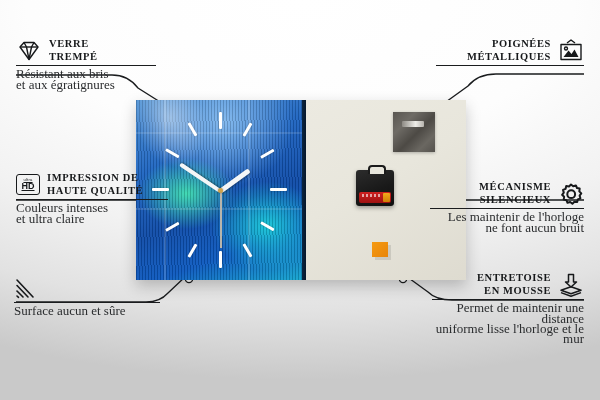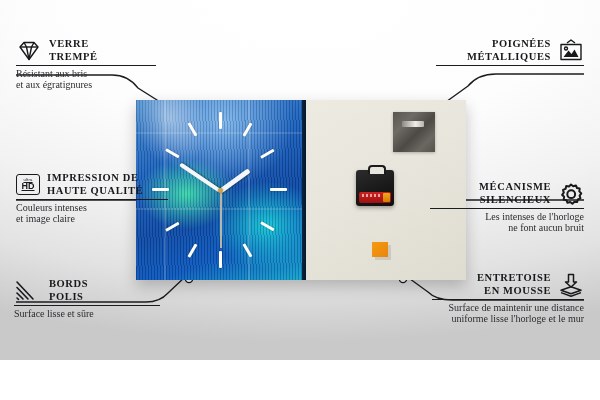--- a/index.html
+++ b/index.html
@@ -2,21 +2,21 @@
 <html><head>
 <meta charset="utf-8">
 <style>
   html,body{margin:0;padding:0;}
   body{
     width:600px;height:400px;overflow:hidden;
     font-family:"Liberation Serif", serif;
     background:#ffffff;
   }
   #stage{
-    position:relative;width:600px;height:360px;
+    position:relative;width:600px;height:400px;
     background:
       radial-gradient(120% 95% at 50% 0%, #ffffff 0%, #fdfdfd 38%, #f2f2f2 62%, #e2e2e2 82%, #c9c9c9 100%);
     overflow:hidden;
   }
   
   .product{
     position:absolute;left:136px;top:100px;width:330px;height:180px;
     box-shadow:0 6px 14px rgba(0,0,0,.22);
   }
   .face{
@@ -96,21 +96,21 @@
        box-shadow:0 0 2px rgba(0,0,0,.4);}
   
   .callout{position:absolute;}
   .co-head{display:flex;align-items:center;gap:7px;}
   .co-title{
     font-weight:bold;letter-spacing:.6px;color:#16181a;
     font-size:10.5px;line-height:12.5px;text-transform:uppercase;
   }
   .rule{height:1.4px;background:#1a1c1e;margin:2px 0 3px;}
   .co-desc{
-    font-size:10px;line-height:10.2px;color:#2a2c2e;
+    font-size:13px;line-height:10.2px;color:#2a2c2e;
   }
   .left .co-head{justify-content:flex-start;}
   .right .co-head{justify-content:flex-end;}
   .right .co-title{text-align:right;}
   .right .co-desc{text-align:right;}
   .icon{flex:0 0 auto;display:block;}
   .hd-badge{
     width:22px;height:19px;border:1.4px solid #17191b;border-radius:3px;
     display:flex;flex-direction:column;align-items:center;justify-content:center;
     color:#17191b;line-height:1;text-decoration:underline;
@@ -211,42 +211,38 @@
         <span class="h">HD</span>
       </div>
       <div>
         <div class="co-title">IMPRESSION DE</div>
         <div class="co-title">HAUTE QUALITÉ</div>
       </div>
     </div>
     <div class="rule"></div>
     <div class="co-desc">
       <div>Couleurs intenses</div>
-      <div>et image claire</div>
+      <div>et ultra claire</div>
     </div>
   </div>
 
   <div class="callout left" style="left:14px;top:278px;width:146px;">
     <div class="co-head">
       <svg class="icon" width="28" height="22" viewBox="0 0 28 22">
         <g stroke="#17191b" stroke-width="1.6" stroke-linecap="round">
           <path d="M3,2 L19,19"></path>
             <path d="M3,7.5 L14,19"></path>
             <path d="M3,13 L9,19"></path>
             <path d="M3,18 L4.5,19.3"></path>
         </g>
       </svg>
-      <div>
-        <div class="co-title">BORDS</div>
-        <div class="co-title">POLIS</div>
-      </div>
-    </div>
-    <div class="rule"></div>
-    <div class="co-desc">
-      <div>Surface lisse et sûre</div>
+    </div>
+    <div class="rule"></div>
+    <div class="co-desc">
+      <div>Surface aucun et sûre</div>
     </div>
   </div>
 
   <div class="callout right" style="left:436px;top:38px;width:148px;">
     <div class="co-head">
       <div>
         <div class="co-title">POIGNÉES</div>
         <div class="co-title">MÉTALLIQUES</div>
       </div>
       <svg class="icon" width="26" height="23" viewBox="0 0 26 23">
@@ -272,39 +268,39 @@
           <path d="M13,2.5 L15.2,4.2 L17.9,3.4 L19,6 L21.7,6.6 L21.3,9.4 L23.3,11.4 L21.6,13.6
                    L22.4,16.3 L19.8,17.4 L19.2,20.1 L16.4,19.7 L14.4,21.7 L12.2,20
                    L9.5,20.8 L8.4,18.2 L5.7,17.6 L6.1,14.8 L4.1,12.8 L5.8,10.6
                    L5,7.9 L7.6,6.8 L8.2,4.1 L11,4.5 Z"></path>
           <circle cx="13.2" cy="12.2" r="3.9"></circle>
         </g>
       </svg>
     </div>
     <div class="rule"></div>
     <div class="co-desc">
-      <div>Les intenses de l'horloge</div>
+      <div>Les maintenir de l'horloge</div>
       <div>ne font aucun bruit</div>
     </div>
   </div>
 
   <div class="callout right" style="left:432px;top:272px;width:152px;">
     <div class="co-head">
       <div>
         <div class="co-title">ENTRETOISE</div>
         <div class="co-title">EN MOUSSE</div>
       </div>
       <svg class="icon" width="26" height="24" viewBox="0 0 26 24">
         <g fill="none" stroke="#17191b" stroke-width="1.5" stroke-linejoin="round">
           <path d="M10.5,1.5 L15.5,1.5 L15.5,9 L18.5,9 L13,14 L7.5,9 L10.5,9 Z"></path>
           <path d="M13,13.8 L23,17.2 L13,20.8 L3,17.2 Z"></path>
           <path d="M3,19.6 L13,23.2 L23,19.6"></path>
         </g>
       </svg>
     </div>
     <div class="rule"></div>
     <div class="co-desc">
-      <div>Surface de maintenir une distance</div>
+      <div>Permet de maintenir une distance</div>
       <div>uniforme lisse l'horloge et le mur</div>
     </div>
   </div>
 
 </div>
 
 </body></html>

